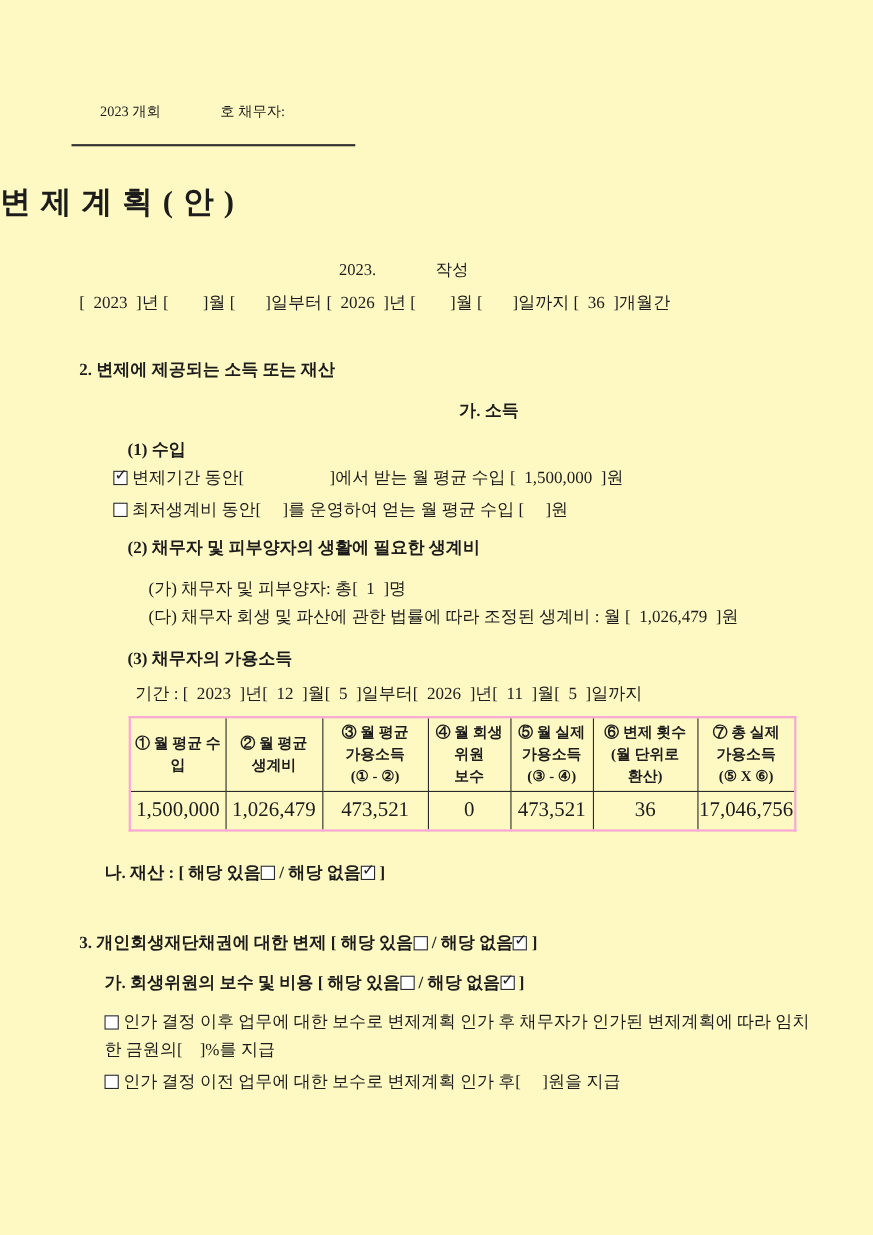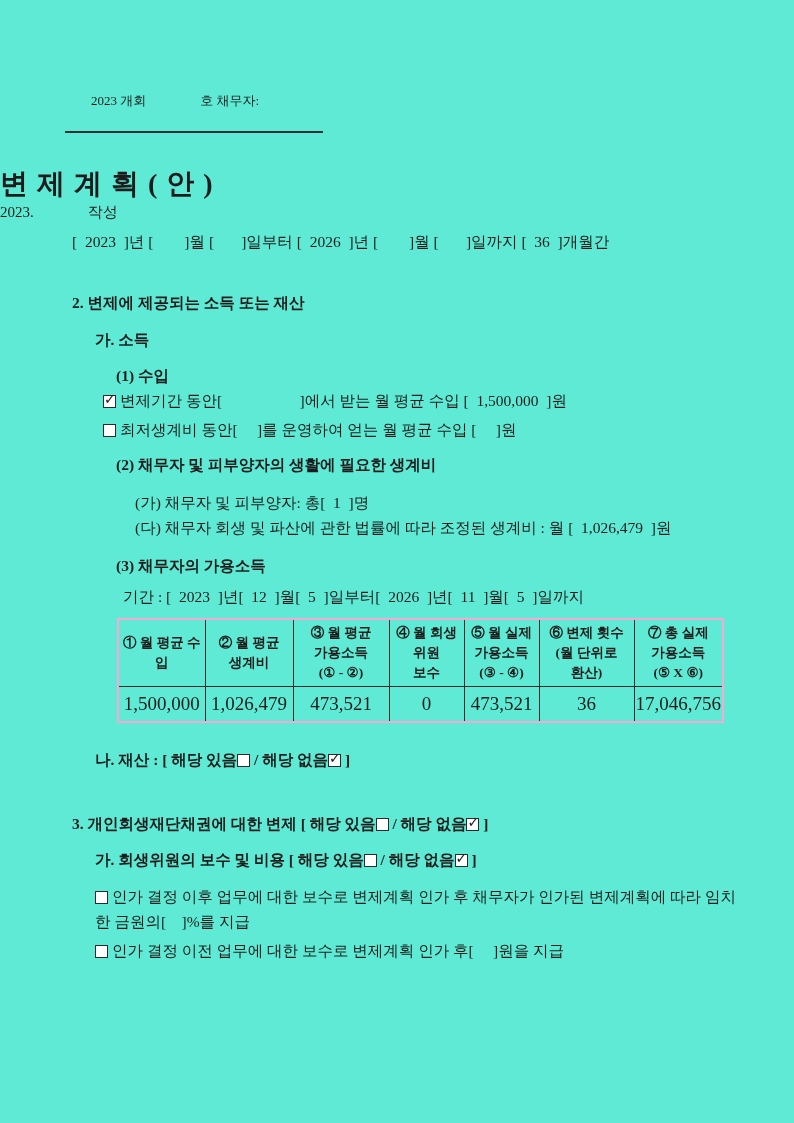--- a/index.html
+++ b/index.html
@@ -1,36 +1,36 @@
 <!DOCTYPE html>
 <html><head>
 <meta charset="utf-8">
 <style>
   html,body{margin:0;padding:0;background:#ffffff;}
   .page{
-    width:794px;height:1123px;background:#5eead4;position:relative;
+    width:794px;height:1123px;background:#fef9c3;position:relative;
     font-family:"Liberation Serif","DejaVu Serif",serif;color:#1c1c1c;
     box-sizing:border-box;padding-top:76px;overflow:hidden;
   }
   .t{white-space:pre-wrap;}
   
   .case-line{margin-left:65px;width:245px;font-size:13px;padding:0 0 5px 13px;border-bottom:2px solid #333;}
   .case-line .gap{display:inline-block;width:54px;}
   
   .doc-title{margin-top:32px;text-align:left;font-size:28px;font-weight:bold;letter-spacing:1px;}
   
-  .byline{text-align:left;padding-right:60px;font-size:15px;}
+  .byline{margin-top:33px;text-align:center;padding-right:60px;font-size:15px;}
   .byline .suffix{margin-left:54px;}
   
   .b{font-weight:bold;}
   .fs{font-size:15.5px;}
   .s1-heading{margin:42px 0 0 72px;}
   .s1-period{margin:10px 0 0 72px;}
   .s2-heading{margin:40px 0 0 72px;}
-  .income-heading{margin:16px 0 0 95px;}
+  .income-heading{margin:16px 0 0 95px;text-align:center;}
   .sub1-heading{margin:15px 0 0 116px;}
   .cb-line{margin:4px 0 0 103px;}
   .cb-line + .cb-line{margin-top:8px;}
   .sub2-heading{margin:14px 0 0 116px;}
   .living-list{margin:14px 0 0 135px;line-height:25px;}
   .sub3-heading{margin:16px 0 0 116px;}
   .sub3-period{margin:10px 0 0 123px;}
   .assets-line{margin:27px 0 0 95px;}
   .s3-heading{margin:43px 0 0 72px;}
   .fee-heading{margin:15px 0 0 95px;}

